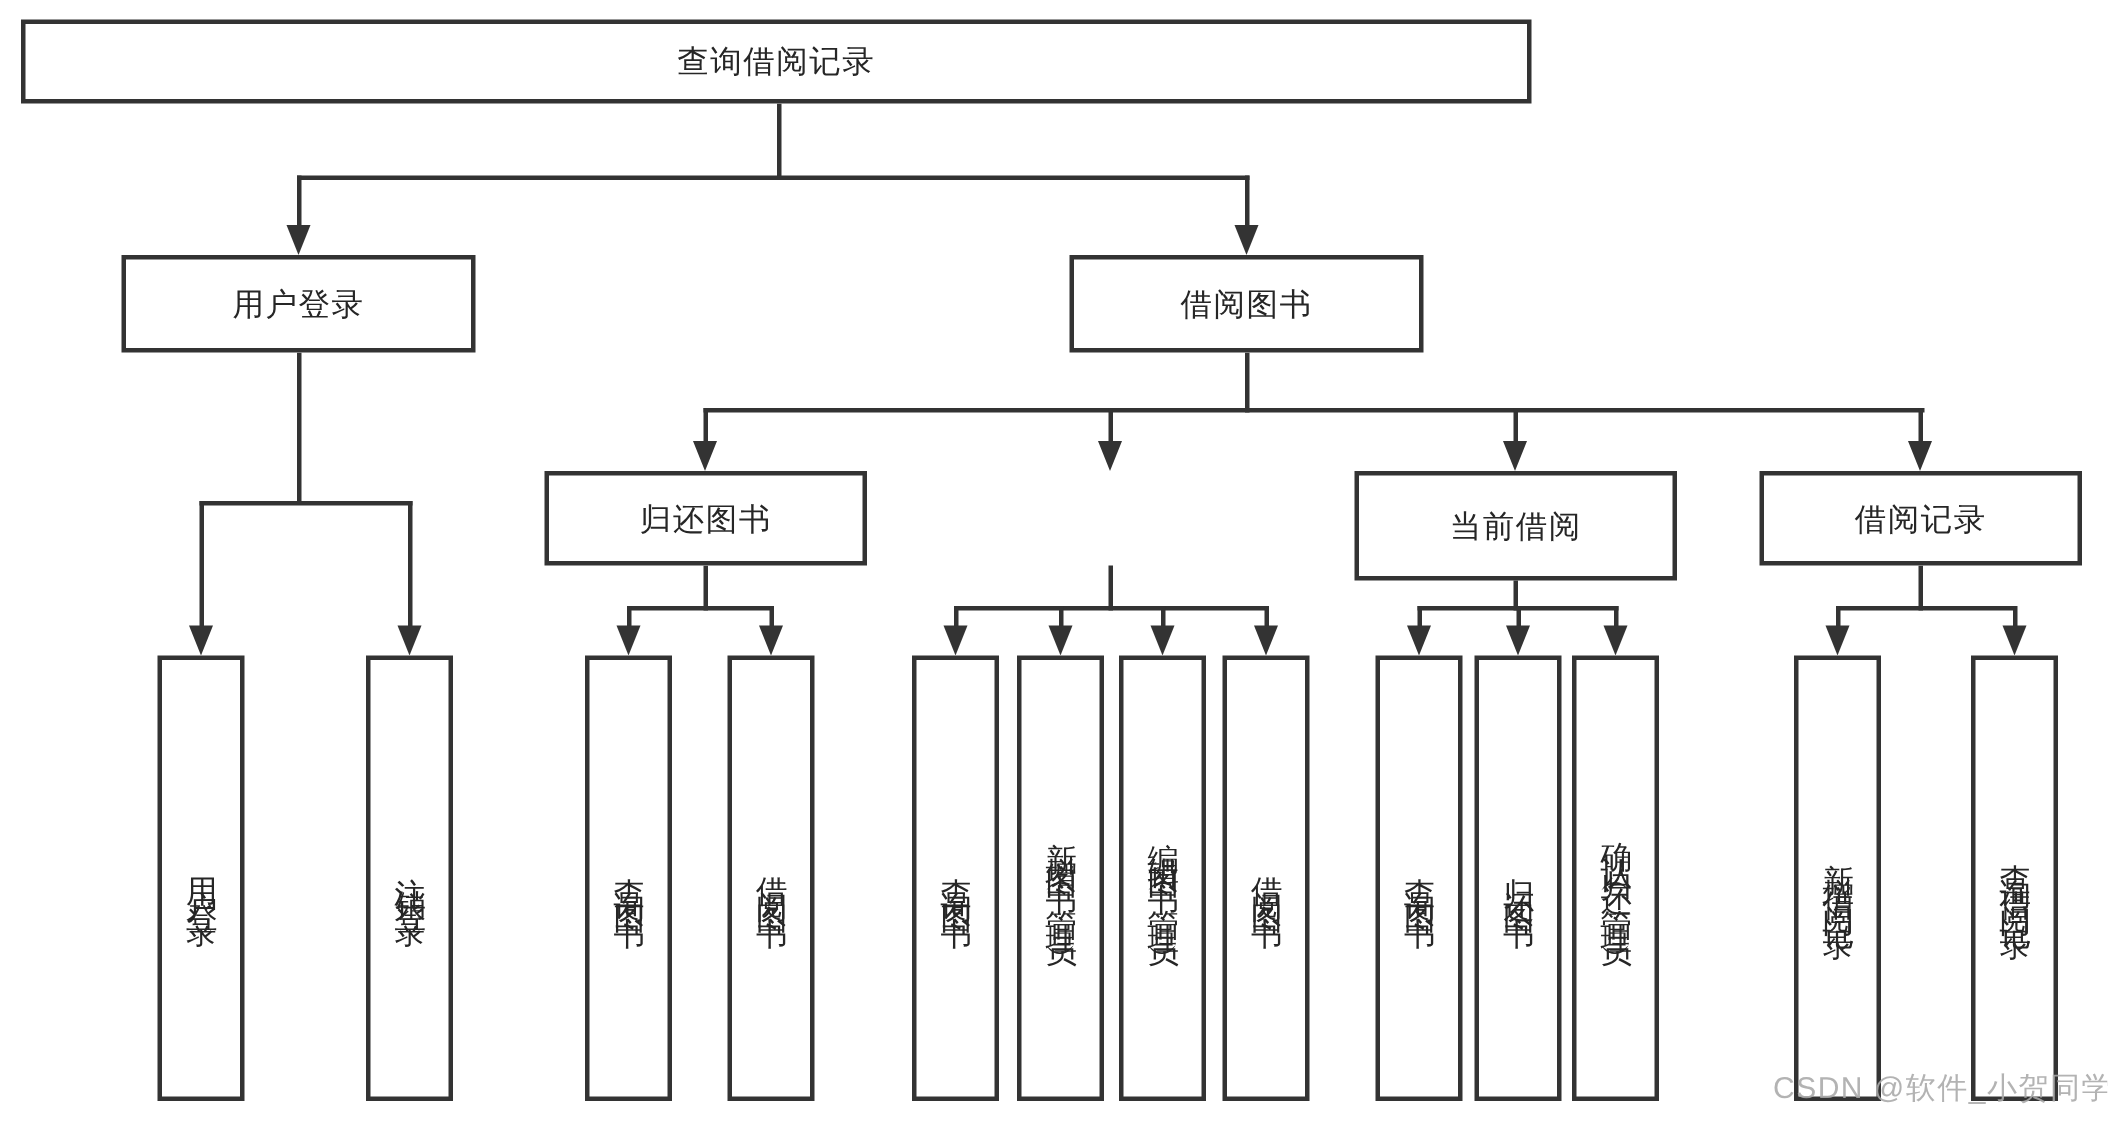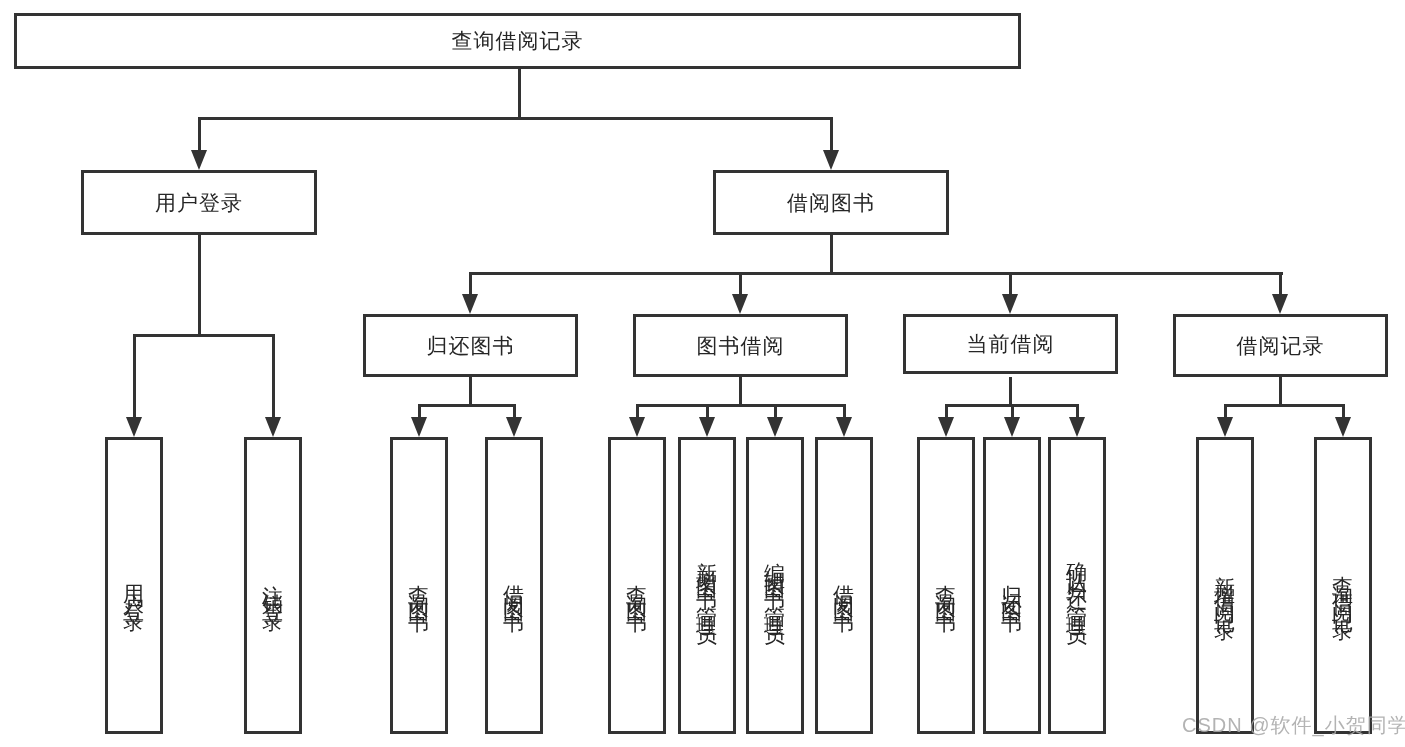--- a/index.html
+++ b/index.html
@@ -120,24 +120,21 @@
   <div class="box" style="left:81px;top:170px;width:236px;height:65px;">
     <span>用户登录</span>
   </div>
   <div class="box" style="left:713px;top:170px;width:236px;height:65px;">
     <span>借阅图书</span>
   </div>
 
   <div class="box" style="left:363px;top:314px;width:215px;height:63px;">
     <span>归还图书</span>
   </div>
-  <div class="box" style="left:633px;top:314px;width:215px;height:63px;">
-    <span>图书借阅</span>
-  </div>
-  <div class="box" style="left:903px;top:314px;width:215px;height:60px;">
+  <div class="box" style="left:903px;top:314px;width:215px;height:73px;">
     <span>当前借阅</span>
   </div>
   <div class="box" style="left:1173px;top:314px;width:215px;height:63px;">
     <span>借阅记录</span>
   </div>
 
   <div class="box leaf" style="left:105px;top:437px;width:58px;height:297px;">
     <span>用户登录</span>
   </div>
   <div class="box leaf" style="left:244px;top:437px;width:58px;height:297px;">

